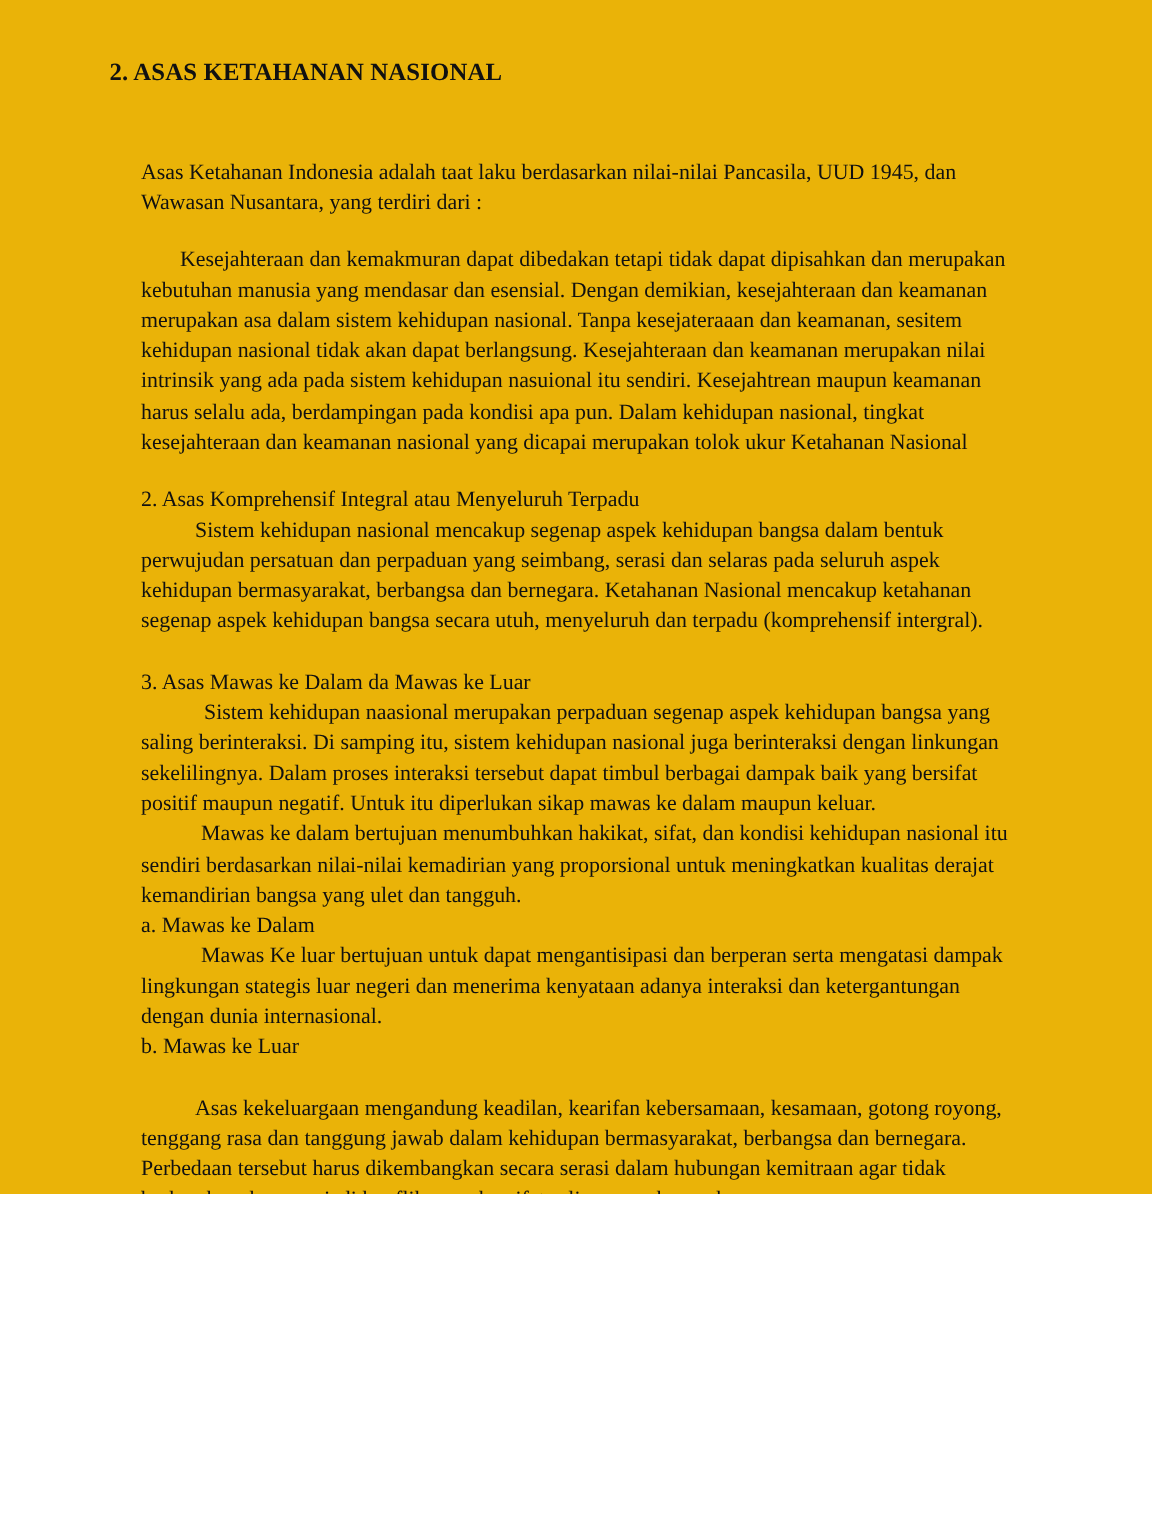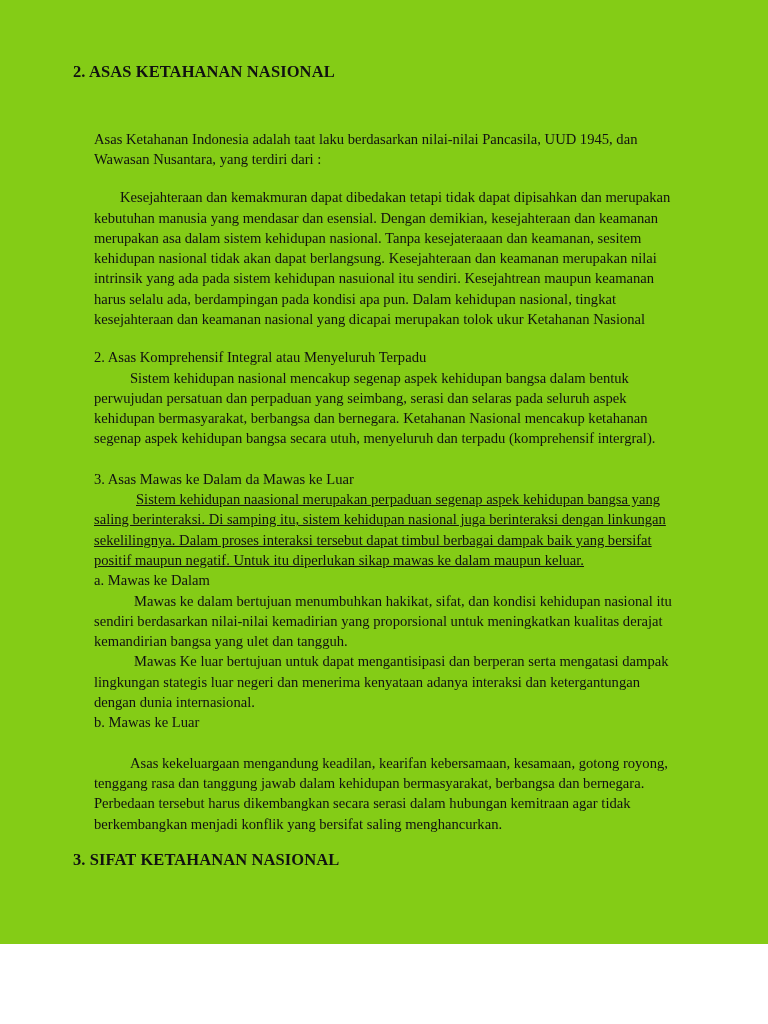--- a/index.html
+++ b/index.html
@@ -12,24 +12,24 @@
     width: 768px;
     height: 1024px;
     font-family: "Liberation Serif", "DejaVu Serif", serif;
     color: #111111;
     -webkit-font-smoothing: antialiased;
   }
 
   .page {
     position: relative;
     width: 768px;
-    height: 944px;
-    background: #84cc16;
+    height: 796px;
+    background: #eab308;
     box-sizing: border-box;
-    padding: 62px 96px 0 73px;
+    padding: 38px 96px 0 73px;
     overflow: hidden;
   }
 
   
   .doc-heading {
     font-size: 16.5px;
     font-weight: bold;
     line-height: 1.25;
     letter-spacing: 0.1px;
     margin: 0;
@@ -68,21 +68,21 @@
   }
   .asas-title.indent-narrow { }
 
   
   .asas-body {
     margin-left: 21px;
     text-indent: 36px;
     max-width: 578px;
   }
   .asas-body.indent-small { text-indent: 26px; }
-  .asas-body.indent-large { text-indent: 42px; text-decoration: underline; }
+  .asas-body.indent-large { text-indent: 42px; }
 
   
   .sub-title {
     margin-left: 21px;
     font-size: 14.6px;
     line-height: 20.3px;
   }
   .sub-body {
     margin-left: 21px;
     text-indent: 40px;
@@ -113,22 +113,22 @@
     <p class="body-text asas-title indent-narrow">2. Asas Komprehensif Integral atau Menyeluruh Terpadu</p>
     <p class="body-text asas-body">Sistem kehidupan nasional mencakup segenap aspek kehidupan bangsa dalam bentuk perwujudan persatuan dan perpaduan yang seimbang, serasi dan selaras pada seluruh aspek kehidupan bermasyarakat, berbangsa dan bernegara. Ketahanan Nasional mencakup ketahanan segenap aspek kehidupan bangsa secara utuh, menyeluruh dan terpadu (komprehensif intergral).</p>
   </div>
 
   <div class="spacer-20"></div>
 
   <div>
     <p class="body-text asas-title indent-narrow">3. Asas Mawas ke Dalam da Mawas ke Luar</p>
     <p class="body-text asas-body indent-large">Sistem kehidupan naasional merupakan perpaduan segenap aspek kehidupan bangsa yang saling berinteraksi. Di samping itu, sistem kehidupan nasional juga berinteraksi dengan linkungan sekelilingnya. Dalam proses interaksi tersebut dapat timbul berbagai dampak baik yang bersifat positif maupun negatif. Untuk itu diperlukan sikap mawas ke dalam maupun keluar.</p>
 
+    <p class="body-text sub-body">Mawas ke dalam bertujuan menumbuhkan hakikat, sifat, dan kondisi kehidupan nasional itu sendiri berdasarkan nilai-nilai kemadirian yang proporsional untuk meningkatkan kualitas derajat kemandirian bangsa yang ulet dan tangguh.</p>
     <p class="body-text sub-title">a. Mawas ke Dalam</p>
-    <p class="body-text sub-body">Mawas ke dalam bertujuan menumbuhkan hakikat, sifat, dan kondisi kehidupan nasional itu sendiri berdasarkan nilai-nilai kemadirian yang proporsional untuk meningkatkan kualitas derajat kemandirian bangsa yang ulet dan tangguh.</p>
 
     <p class="body-text sub-body">Mawas Ke luar bertujuan untuk dapat mengantisipasi dan berperan serta mengatasi dampak lingkungan stategis luar negeri dan menerima kenyataan adanya interaksi dan ketergantungan dengan dunia internasional.</p>
     <p class="body-text sub-title">b. Mawas ke Luar</p>
   </div>
 
   <div class="spacer-20"></div>
 
   <div>
     <p class="body-text asas-body">Asas kekeluargaan mengandung keadilan, kearifan kebersamaan, kesamaan, gotong royong, tenggang rasa dan tanggung jawab dalam kehidupan bermasyarakat, berbangsa dan bernegara. Perbedaan tersebut harus dikembangkan secara serasi dalam hubungan kemitraan agar tidak berkembangkan menjadi konflik yang bersifat saling menghancurkan.</p>
   </div>

